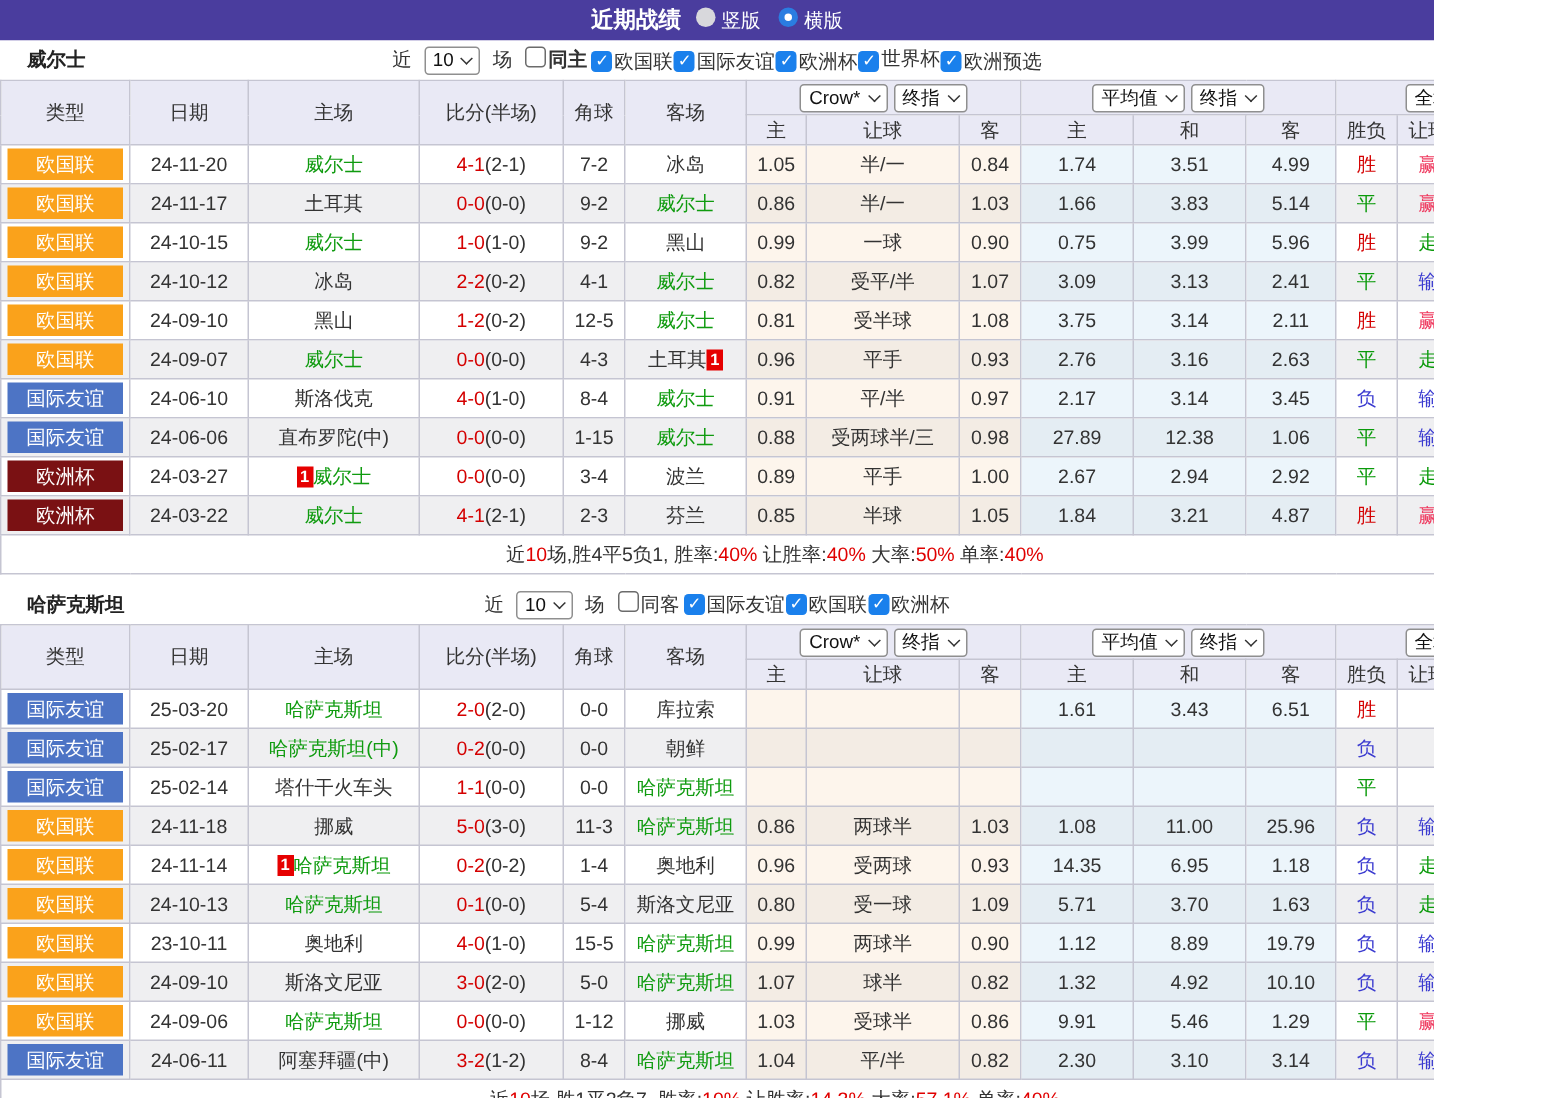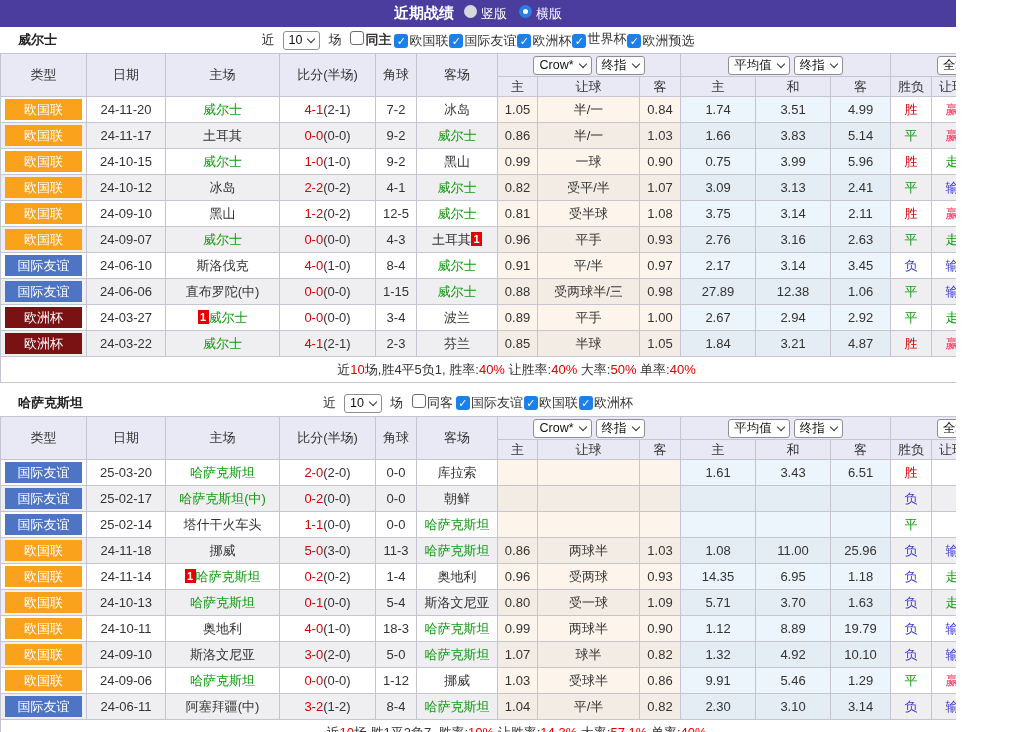--- a/index.html
+++ b/index.html
@@ -600,24 +600,24 @@
             <td class="col-avg">3.70</td>
             <td class="col-avg">1.63</td>
             <td><span class="t-blue">负</span></td>
             <td><span class="t-green">走</span></td>
             <td><span class="t-blue">小</span></td>
           </tr>
           <tr>
             <td>
               <span class="lg lg-orange">欧国联</span>
             </td>
-            <td>24-10-11</td>
+            <td>23-10-11</td>
             <td><span>奥地利</span></td>
             <td><span class="score">4-0</span><span>(1-0)</span></td>
-            <td>18-3</td>
+            <td>15-5</td>
             <td><span class="team-hl">哈萨克斯坦</span></td>
             <td class="col-odds">0.99</td>
             <td class="col-odds">两球半</td>
             <td class="col-odds">0.90</td>
             <td class="col-avg">1.12</td>
             <td class="col-avg">8.89</td>
             <td class="col-avg">19.79</td>
             <td><span class="t-blue">负</span></td>
             <td><span class="t-blue">输</span></td>
             <td><span class="t-red2">大</span></td>

